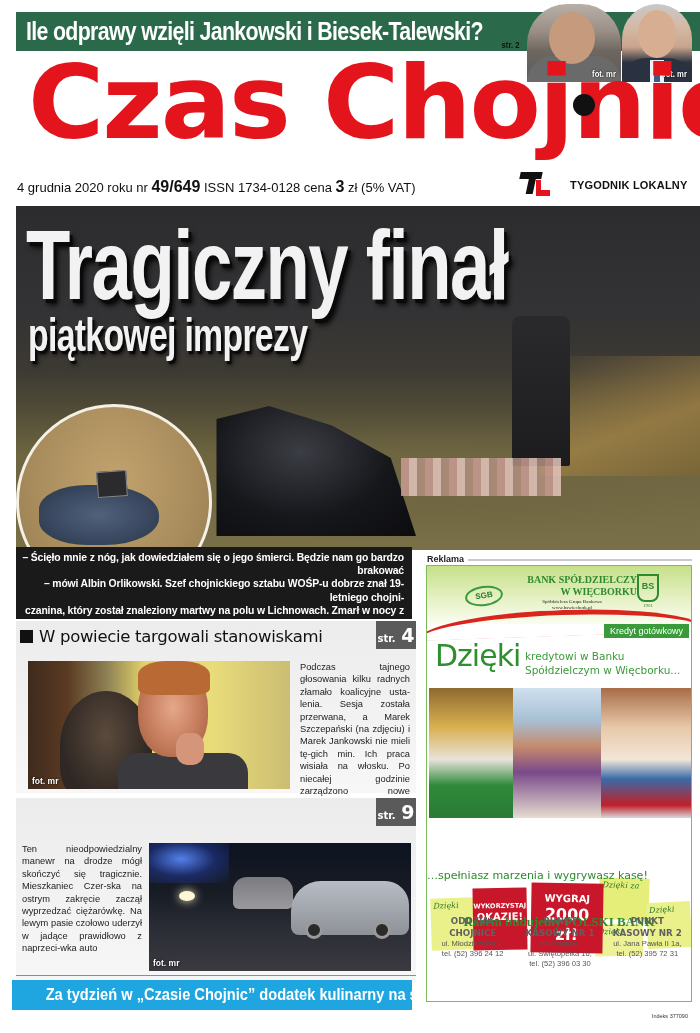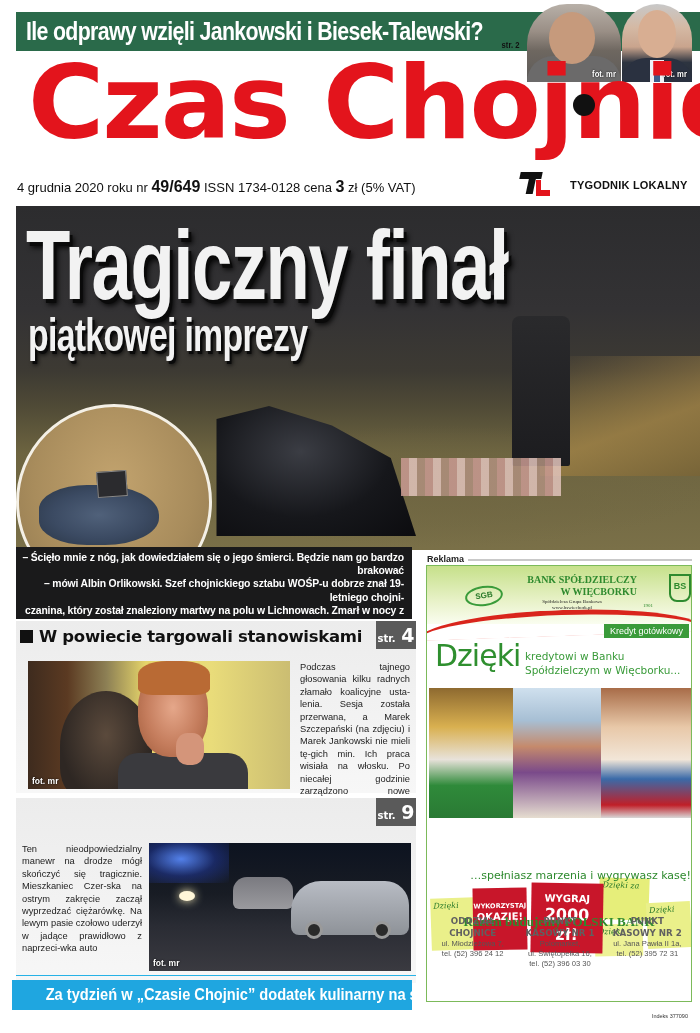--- a/index.html
+++ b/index.html
@@ -50,21 +50,21 @@
   .clothes { position: absolute; left: 20px; top: 78px; width: 120px; height: 60px; background: radial-gradient(ellipse at 50% 50%, #50617a 0%, #3b4a62 55%, #2a3646 100%); border-radius: 40% 50% 45% 40%; }
   .wallet { position: absolute; left: 78px; top: 64px; width: 30px; height: 26px; background: #2b2b2e; border: 1px solid #888; transform: rotate(-4deg); }
 
   
   .caption { position: absolute; left: 16px; top: 547px; width: 396px; height: 72px; background: #1a1a1b; color: #fff; padding: 4px 8px 0 6px; font-family: "Liberation Sans Narrow", "Liberation Sans", sans-serif; font-weight: bold; font-size: 10.4px; line-height: 13.2px; text-align: right; letter-spacing: -0.15px; }
 
   
   .story { position: absolute; left: 16px; width: 400px; background: linear-gradient(180deg, #ececec 0%, #f7f7f7 100%); }
   .story.s1 { top: 621px; height: 172px; }
   .story.s2 { top: 798px; height: 185px; }
-  .story-head { position: absolute; left: 4px; top: 6px; font-family: "DejaVu Sans", sans-serif; font-weight: bold; font-size: 16.5px; color: #111; white-space: nowrap; letter-spacing: -0.3px; }
+  .story-head { position: absolute; left: 4px; top: 6px; font-family: "DejaVu Sans", sans-serif; font-weight: normal; font-size: 16.5px; color: #111; white-space: nowrap; letter-spacing: -0.3px; }
   .sq { display: inline-block; width: 13px; height: 13px; background: #111; margin-right: 6px; vertical-align: -1px; }
   .page-tag { position: absolute; right: 0; top: 0; width: 40px; height: 28px; background: #5a5a5a; color: #fff; font-family: "DejaVu Sans", sans-serif; font-weight: bold; text-align: center; padding-top: 3px; white-space: nowrap; }
   .page-tag .lbl { font-size: 10px; }
   .page-tag .num { font-size: 19px; }
   .photo { position: absolute; overflow: hidden; }
   .s1 .photo { left: 12px; top: 40px; width: 262px; height: 128px;
     background: linear-gradient(90deg, #3e2b1e 0%, #5b3a22 15%, #8d8055 30%, #e6d56a 45%, #e9dc7a 70%, #cbbd72 100%); }
   .s1 .head1 { position: absolute; left: 32px; top: 30px; width: 92px; height: 110px; border-radius: 50% 50% 30% 30%; background: radial-gradient(ellipse at 50% 40%, #5b4a3c 0%, #2e2723 70%); }
   .s1 .head2 { position: absolute; left: 110px; top: 6px; width: 70px; height: 90px; border-radius: 45%; background: radial-gradient(ellipse at 50% 45%, #e5a78a 0%, #c47c5c 55%, #9e5a3a 100%); }
   .s1 .hair2 { position: absolute; left: 110px; top: 0px; width: 72px; height: 34px; border-radius: 40% 40% 20% 20%; background: #b96a34; }
@@ -89,41 +89,41 @@
 
   
   .ad-label { position: absolute; left: 427px; top: 554px; font-size: 9px; font-weight: bold; color: #222; }
   .ad-rule { position: absolute; left: 468px; top: 559px; width: 224px; height: 2px; background: #c9c9c9; }
   .ad { position: absolute; left: 426px; top: 565px; width: 266px; height: 437px; border: 1px solid #7cba5a; background: #fff; overflow: hidden; }
   .ad-top { position: absolute; left: 0; top: 0; width: 100%; height: 58px; background: linear-gradient(180deg, #c6e08a 0%, #e8f2c8 60%, #fafdf0 100%); }
   .ad-swoosh { position: absolute; left: -10px; top: 44px; width: 290px; height: 26px; border-top: 5px solid #d9251c; border-radius: 50% 50% 0 0 / 100% 100% 0 0; transform: rotate(-2deg); }
   .sgb { position: absolute; left: 38px; top: 20px; width: 38px; height: 20px; border: 2px solid #3a9b3a; border-radius: 50%; text-align: center; font-size: 8px; font-weight: bold; line-height: 16px; color: #2a7a2a; transform: rotate(-8deg); }
   .bank-name { position: absolute; left: 80px; top: 8px; width: 130px; text-align: right; font-family: "Liberation Serif", "DejaVu Serif", serif; font-weight: bold; font-size: 10px; line-height: 12px; color: #2e8a2e; }
   .bank-sub { position: absolute; left: 80px; top: 33px; width: 130px; text-align: center; font-family: "Liberation Serif", serif; font-size: 5px; line-height: 6px; color: #222; }
-  .bs-logo { position: absolute; left: 210px; top: 8px; width: 22px; height: 28px; border: 2px solid #2e8a2e; border-radius: 0 0 8px 8px; text-align: center; font-size: 9px; font-weight: bold; color: #2e8a2e; line-height: 20px; margin-left: 32px; }
+  .bs-logo { position: absolute; left: 210px; top: 8px; width: 22px; height: 28px; border: 2px solid #2e8a2e; border-radius: 0 0 8px 8px; text-align: center; font-size: 9px; font-weight: bold; color: #2e8a2e; line-height: 20px; }
   .bs-year { position: absolute; left: 206px; top: 37px; width: 30px; text-align: center; font-family: "Liberation Serif", serif; font-size: 5px; color: #2e8a2e; }
   .kredyt { position: absolute; right: 2px; top: 58px; padding: 2px 6px; background: #3a9b3a; color: #fff; font-size: 9px; white-space: nowrap; }
   .dzieki { position: absolute; left: 8px; top: 72px; font-family: "DejaVu Sans", sans-serif; font-size: 30px; color: #2f8f2f; letter-spacing: -1px; }
   .dzieki-sub { position: absolute; left: 98px; top: 83px; font-family: "DejaVu Sans", sans-serif; font-size: 10.5px; line-height: 14px; color: #3a9b3a; white-space: nowrap; }
   .ad-photos { position: absolute; left: 2px; top: 122px; width: 262px; height: 140px; }
   .ad-ph { position: absolute; top: 0; height: 130px; }
   .ad-ph.a { left: 0; width: 84px; background: linear-gradient(180deg, #8e6a30 0%, #d9b050 30%, #e8e2da 55%, #2f8a3a 75%, #2a7a34 100%); }
   .ad-ph.b { left: 84px; width: 88px; background: linear-gradient(180deg, #cfe0ee 0%, #a7bfd4 25%, #c58a6c 45%, #7a4a8a 65%, #e6ddd0 100%); }
   .ad-ph.c { left: 172px; width: 90px; background: linear-gradient(180deg, #a86c48 0%, #e8c8a8 30%, #f2e6d8 55%, #3a6aa8 70%, #c01f28 90%, #d8d8d8 100%); }
   .note { position: absolute; font-family: "DejaVu Serif", serif; font-style: italic; font-size: 8px; color: #2a7a2a; padding: 3px; }
   .note.y1 { left: 2px; top: 210px; width: 44px; height: 52px; background: #eaf08a; transform: rotate(-2deg); }
   .note.y2 { left: 170px; top: 190px; width: 50px; height: 42px; background: #e6ee7a; transform: rotate(2deg); }
   .note.y3 { left: 166px; top: 236px; width: 48px; height: 32px; background: #eef296; transform: rotate(-1deg); }
   .note.y4 { left: 218px; top: 214px; width: 44px; height: 46px; background: #eaf08a; transform: rotate(-3deg); }
   .redbox { position: absolute; background: #c8162a; color: #fff; text-align: center; font-weight: bold; font-family: "DejaVu Sans", sans-serif; }
   .redbox.r1 { left: 44px; top: 200px; width: 54px; height: 62px; padding-top: 14px; font-size: 6.5px; line-height: 9px; transform: rotate(-1deg); }
   .redbox.r1 .big { font-size: 10px; line-height: 12px; }
   .redbox.r2 { left: 102px; top: 195px; width: 72px; height: 70px; padding-top: 10px; font-size: 10px; line-height: 12px; transform: rotate(1deg); }
   .redbox.r2 .big { font-size: 16px; line-height: 20px; }
-  .ad-tag { position: absolute; left: 0; top: 303px; width: 100%; text-align: right; font-family: "DejaVu Sans", sans-serif; font-size: 11px; color: #2e8a2e; white-space: nowrap; }
+  .ad-tag { position: absolute; left: 0; top: 303px; width: 100%; text-align: left; font-family: "DejaVu Sans", sans-serif; font-size: 11px; color: #2e8a2e; white-space: nowrap; }
   .razem { position: absolute; left: 0; top: 328px; width: 100%; text-align: center; font-family: "Liberation Serif", "DejaVu Serif", serif; font-weight: bold; font-size: 13px; color: #2e8a2e; white-space: nowrap; margin-top: 20px; }
   .branches { position: absolute; left: 2px; top: 349px; width: 262px; display: flex; }
   .branch { flex: 1; text-align: center; color: #555; }
   .branch .bt { font-family: "DejaVu Sans", sans-serif; font-weight: bold; font-size: 8.7px; line-height: 12px; color: #606060; }
   .branch .ba { font-family: "Liberation Sans Narrow", "Liberation Sans", sans-serif; font-size: 7.6px; line-height: 10px; color: #555; }
   .indeks { position: absolute; right: 12px; top: 1013px; font-size: 5.5px; color: #333; }
 </style>
 </head>
 <body>
 

